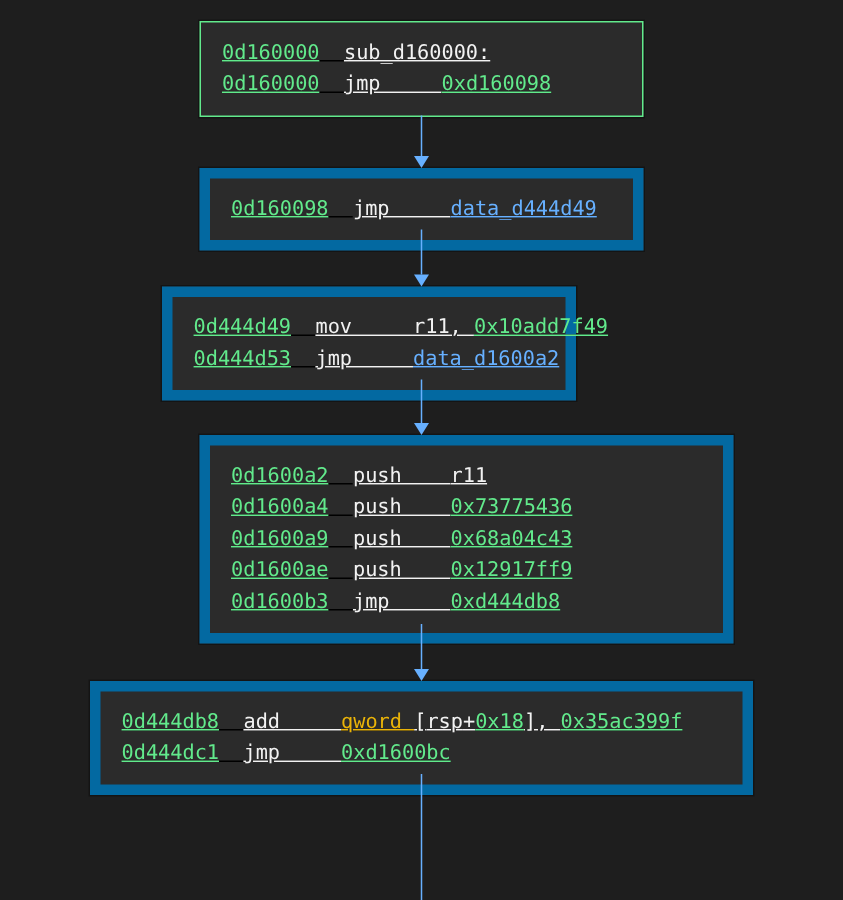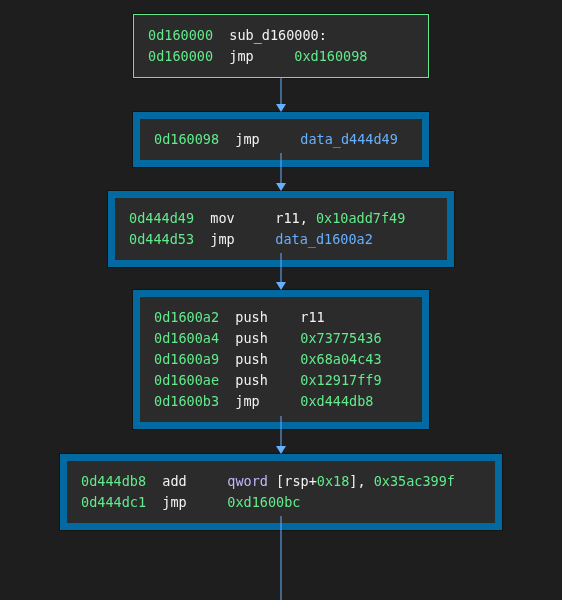--- a/index.html
+++ b/index.html
@@ -1,15 +1,15 @@
 <!DOCTYPE html>
 <html><head>
 <meta charset="utf-8">
 <style>
-  * { box-sizing: border-box; }
+  * { box-sizing: border-box; text-decoration: underline; }
   body {
     margin: 0;
     background: #1e1e1e;
     font-family: "Menlo", "Consolas", "DejaVu Sans Mono", monospace;
     font-size: 13.5px;
     width: 562px;
     height: 600px;
     overflow: hidden;
     position: relative;
   }
@@ -28,21 +28,21 @@
     box-shadow: 0 0 0 1px rgba(0,0,0,0.3);
   }
   .node.entry {
     border: 1.5px solid #62ea8c;
   }
   .addr { color: #62ea8c; }
   .mnem { color: #f2f2f2; }
   .immhex { color: #62ea8c; }
   .sym { color: #67b0ff; }
   .reg { color: #f2f2f2; }
-  .kw { color: #c4b5fd; }
+  .kw { color: #eab308; }
   .label { color: #f2f2f2; }
   .connector {
     position: absolute;
     left: 50%;
     transform: translateX(-50%);
     width: 0;
     border-left: 1.5px solid #67b0ff;
   }
   .arrowhead {
     position: absolute;
@@ -57,24 +57,24 @@
 </head>
 <body>
 
 <div class="canvas">
 
   <div class="node entry" id="b0" style="top: 14px; left: 133px; width: 296px;"><span class="addr">0d160000</span>  <span class="label">sub_d160000:</span>
 <span class="addr">0d160000</span>  <span class="mnem">jmp     </span><span class="immhex">0xd160098</span></div>
 
   <div class="node" id="b1" style="top: 112px; left: 133px; width: 296px;"><span class="addr">0d160098</span>  <span class="mnem">jmp     </span><span class="sym">data_d444d49</span></div>
 
-  <div class="node" id="b2" style="top: 191px; left: 108px; width: 346px;"><span class="addr">0d444d49</span>  <span class="mnem">mov     </span><span class="reg">r11, </span><span class="immhex">0x10add7f49</span>
+  <div class="node" id="b2" style="top: 191px; left: 108px; width: 276px;"><span class="addr">0d444d49</span>  <span class="mnem">mov     </span><span class="reg">r11, </span><span class="immhex">0x10add7f49</span>
 <span class="addr">0d444d53</span>  <span class="mnem">jmp     </span><span class="sym">data_d1600a2</span></div>
 
-  <div class="node" id="b3" style="top: 290px; left: 133px; width: 296px;"><span class="addr">0d1600a2</span>  <span class="mnem">push    </span><span class="reg">r11</span>
+  <div class="node" id="b3" style="top: 290px; left: 133px; width: 356px;"><span class="addr">0d1600a2</span>  <span class="mnem">push    </span><span class="reg">r11</span>
 <span class="addr">0d1600a4</span>  <span class="mnem">push    </span><span class="immhex">0x73775436</span>
 <span class="addr">0d1600a9</span>  <span class="mnem">push    </span><span class="immhex">0x68a04c43</span>
 <span class="addr">0d1600ae</span>  <span class="mnem">push    </span><span class="immhex">0x12917ff9</span>
 <span class="addr">0d1600b3</span>  <span class="mnem">jmp     </span><span class="immhex">0xd444db8</span></div>
 
   <div class="node" id="b4" style="top: 454px; left: 60px; width: 442px;"><span class="addr">0d444db8</span>  <span class="mnem">add     </span><span class="kw">qword </span><span class="reg">[</span><span class="reg">rsp</span><span class="reg">+</span><span class="immhex">0x18</span><span class="reg">], </span><span class="immhex">0x35ac399f</span>
 <span class="addr">0d444dc1</span>  <span class="mnem">jmp     </span><span class="immhex">0xd1600bc</span></div>
 
   <div class="connector" id="c0" style="top: 77px; height: 27px;"></div>
   <div class="arrowhead" id="a0" style="top: 104px;"></div>

